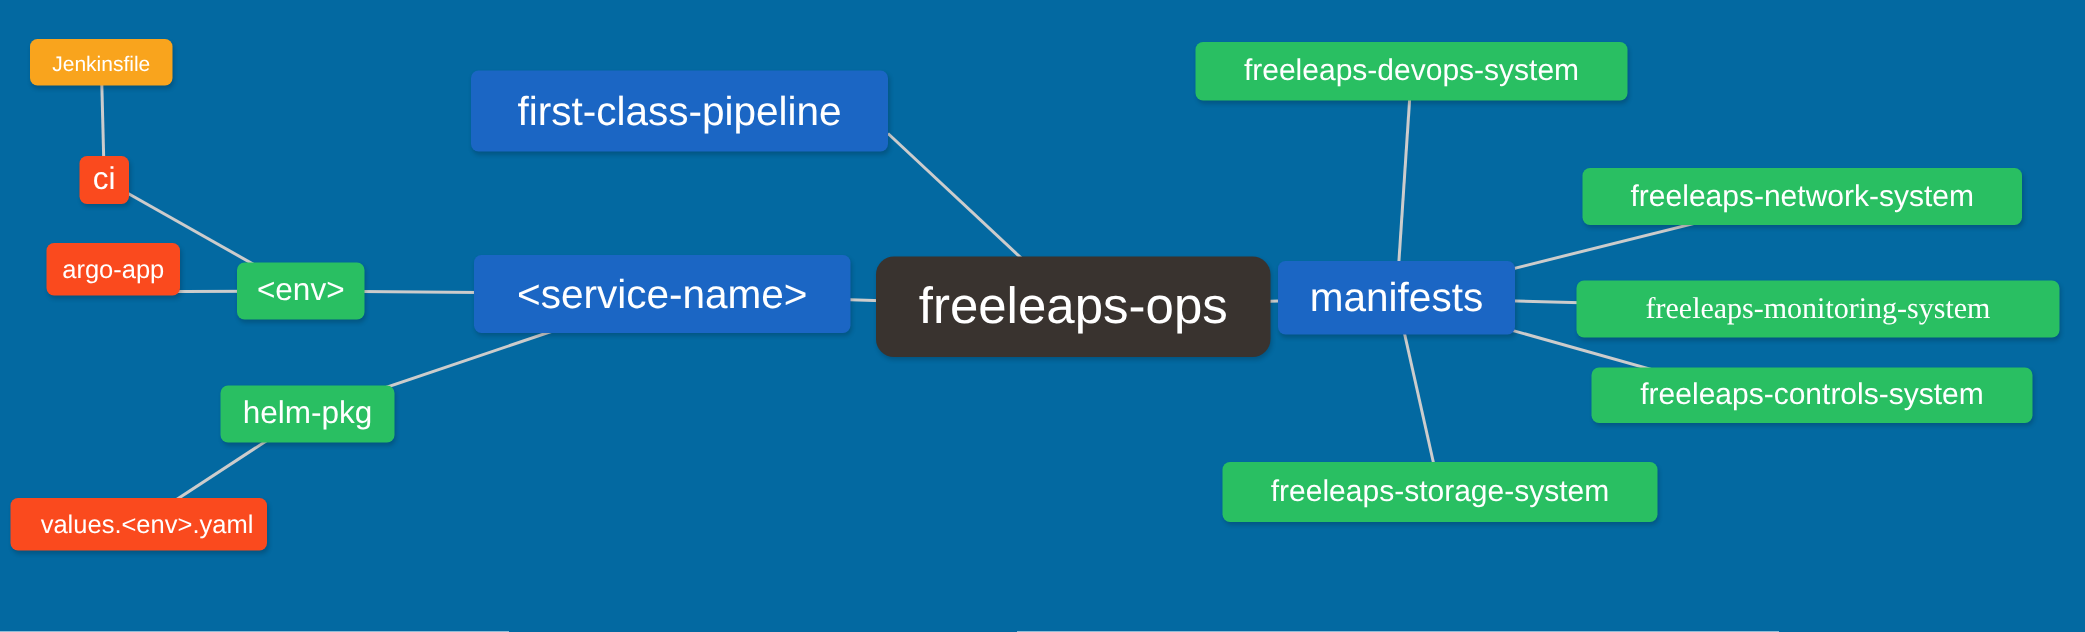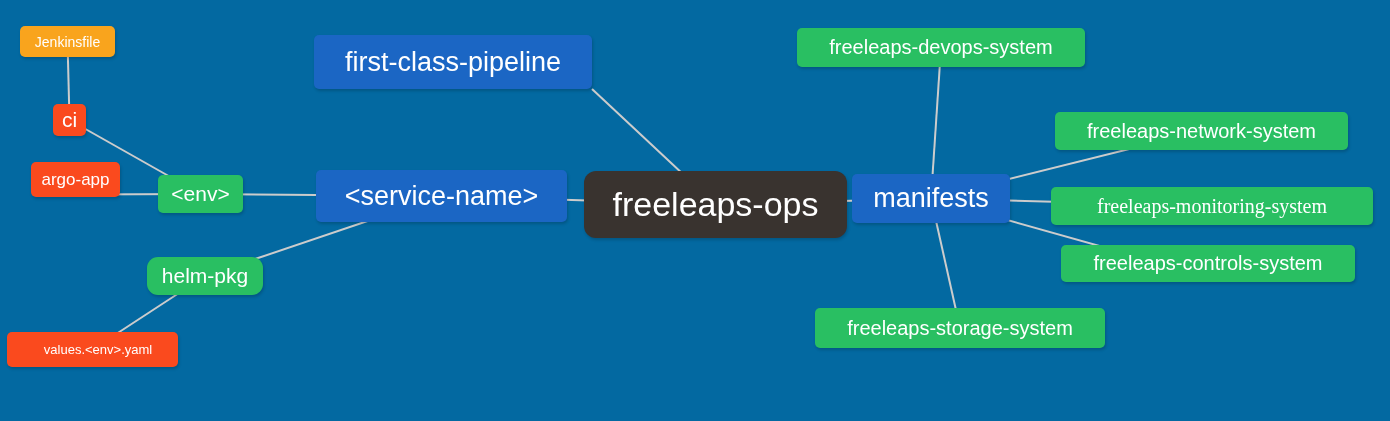--- a/index.html
+++ b/index.html
@@ -54,23 +54,23 @@
       <line x1="931" y1="198.5" x2="1201.5" y2="131" stroke="#cccccc" stroke-width="2"></line>
       <line x1="931" y1="198.5" x2="1212" y2="206" stroke="#cccccc" stroke-width="2"></line>
       <line x1="931" y1="198.5" x2="1208" y2="276.5" stroke="#cccccc" stroke-width="2"></line>
       <line x1="931" y1="198.5" x2="960" y2="328" stroke="#cccccc" stroke-width="2"></line>
     </svg>
   <div id="node-layer">
       <div class="node" style="left: 20px; top: 26px; width: 95px; height: 31px; background: rgb(249, 164, 29); color: rgb(255, 255, 255); font-size: 14px;">Jenkinsfile</div>
       <div class="node" style="left: 53px; top: 104px; width: 33px; height: 32px; background: rgb(250, 74, 30); color: rgb(255, 255, 255); font-size: 21px;">ci</div>
       <div class="node" style="left: 31px; top: 162px; width: 89px; height: 35px; background: rgb(250, 74, 30); color: rgb(255, 255, 255); font-size: 17px;">argo-app</div>
       <div class="node" style="left: 158px; top: 175px; width: 85px; height: 38px; background: rgb(41, 191, 98); color: rgb(255, 255, 255); font-size: 21px;">&lt;env&gt;</div>
-      <div class="node" style="left: 147px; top: 257px; width: 116px; height: 38px; background: rgb(41, 191, 98); color: rgb(255, 255, 255); font-size: 21px; border-radius: 11px;">helm-pkg</div>
-      <div class="node" style="left: 7px; top: 332px; width: 171px; height: 35px; background: rgb(250, 74, 30); color: rgb(255, 255, 255); font-size: 13px; padding-left: 11px;">values.&lt;env&gt;.yaml</div>
-      <div class="node" style="left: 314px; top: 35px; width: 278px; height: 54px; background: rgb(27, 102, 196); color: rgb(255, 255, 255); font-size: 27px;">first-class-pipeline</div>
+      <div class="node" style="left: 147px; top: 257px; width: 116px; height: 38px; background: rgb(41, 191, 98); color: rgb(255, 255, 255); font-size: 21px;">helm-pkg</div>
+      <div class="node" style="left: 7px; top: 332px; width: 171px; height: 35px; background: rgb(250, 74, 30); color: rgb(255, 255, 255); font-size: 17px; padding-left: 11px;">values.&lt;env&gt;.yaml</div>
+      <div class="node" style="left: 314px; top: 47px; width: 278px; height: 54px; background: rgb(27, 102, 196); color: rgb(255, 255, 255); font-size: 27px;">first-class-pipeline</div>
       <div class="node" style="left: 316px; top: 170px; width: 251px; height: 52px; background: rgb(27, 102, 196); color: rgb(255, 255, 255); font-size: 27px;">&lt;service-name&gt;</div>
       <div class="node" style="left: 584px; top: 171px; width: 263px; height: 67px; background: rgb(57, 51, 47); color: rgb(255, 255, 255); font-size: 34px; border-radius: 12px;">freeleaps-ops</div>
       <div class="node" style="left: 852px; top: 174px; width: 158px; height: 49px; background: rgb(27, 102, 196); color: rgb(255, 255, 255); font-size: 27px;">manifests</div>
       <div class="node" style="left: 797px; top: 28px; width: 288px; height: 39px; background: rgb(41, 191, 98); color: rgb(255, 255, 255); font-size: 20px;">freeleaps-devops-system</div>
       <div class="node" style="left: 1055px; top: 112px; width: 293px; height: 38px; background: rgb(41, 191, 98); color: rgb(255, 255, 255); font-size: 20px;">freeleaps-network-system</div>
       <div class="node" style="left: 1051px; top: 187px; width: 322px; height: 38px; background: rgb(41, 191, 98); color: rgb(255, 255, 255); font-size: 20px; font-family: Liberation Serif, serif;">freeleaps-monitoring-system</div>
       <div class="node" style="left: 1061px; top: 245px; width: 294px; height: 37px; background: rgb(41, 191, 98); color: rgb(255, 255, 255); font-size: 20px;">freeleaps-controls-system</div>
       <div class="node" style="left: 815px; top: 308px; width: 290px; height: 40px; background: rgb(41, 191, 98); color: rgb(255, 255, 255); font-size: 20px;">freeleaps-storage-system</div>
     </div>
 </div>

